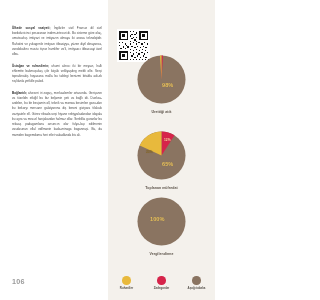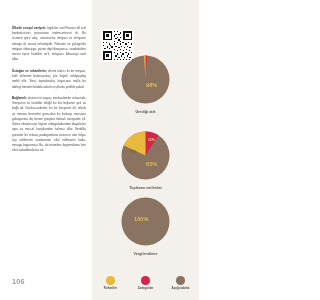--- a/index.html
+++ b/index.html
@@ -7,21 +7,21 @@
     width:215px;height:300px;overflow:hidden;
     background:#ffffff;
     font-family:"Liberation Sans",sans-serif;
     color:#3a3a3a;
     position:relative;
   }
   .page{position:absolute;inset:0;display:flex;}
 
   
   .left{
-    width:92px;height:300px;position:relative;
+    width:108px;height:300px;position:relative;
     background:#ffffff;
     box-sizing:border-box;
     padding:26px 6px 0 12px;
   }
   .para{
     font-size:3.05px;
     line-height:1.72;
     text-align:justify;
     color:#4a4a4a;
     margin:0 0 6.2px 0;

